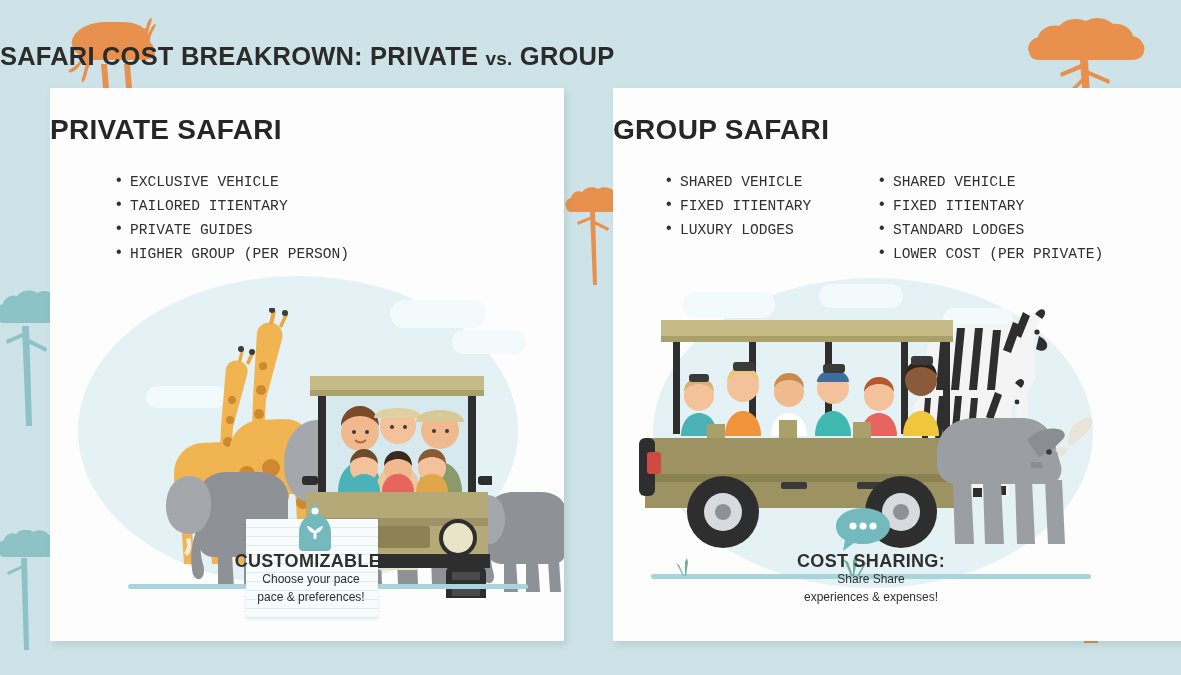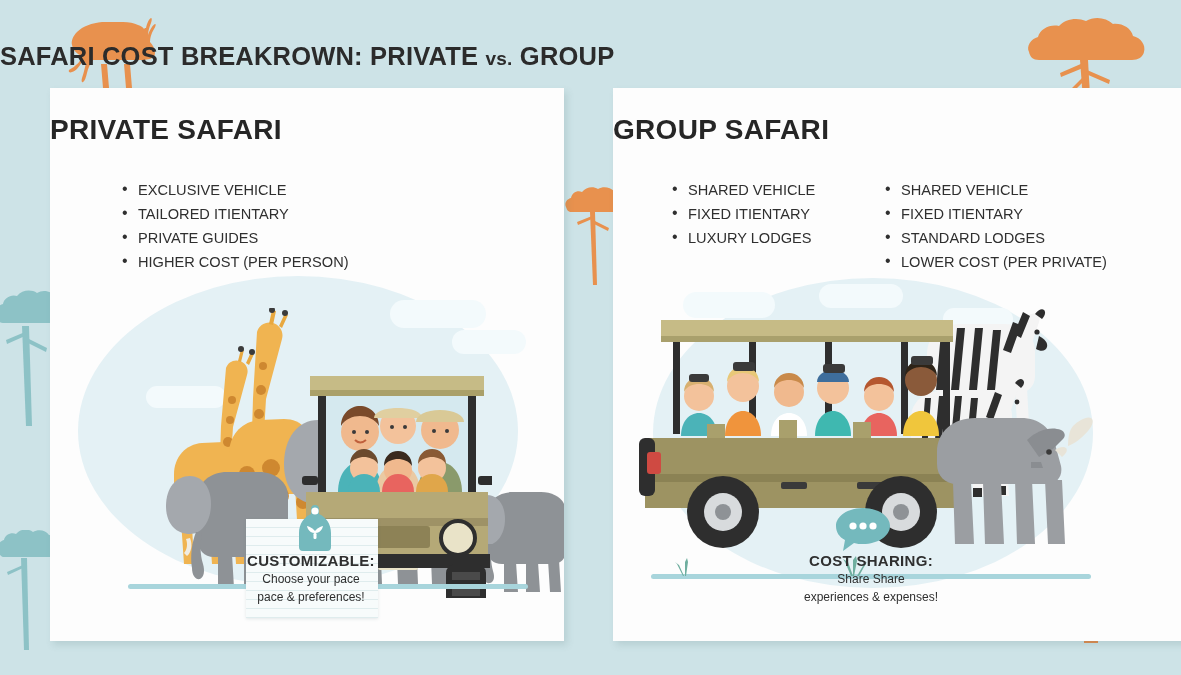--- a/index.html
+++ b/index.html
@@ -31,21 +31,21 @@
   }
   #card-private{left:50px;top:88px;width:514px;height:553px;}
   #card-group{left:613px;top:88px;width:608px;height:553px;padding-left:41px;}
 
   .card-title{
     position:absolute;top:26px;left:0;width:100%;
     text-align:left;font-size:28px;font-weight:bold;
     color:#262626;letter-spacing:.3px;
   }
 
-  .bullets{position:absolute;list-style:none;margin:8px;padding:0;}
+  .bullets{position:absolute;list-style:none;margin:0;padding:0;font-family:Liberation Mono, monospace;}
   .bullets li{
     font-size:14.6px;color:#2f2f2f;line-height:24px;
     white-space:nowrap;position:relative;padding-left:18px;
   }
   .bullets li:before{
     content:"•";position:absolute;left:2px;top:-1px;
     font-size:16px;color:#2f2f2f;
   }
   #bullets-private{left:112px;top:170px;}
   #bullets-group-a{left:662px;top:170px;}
@@ -69,21 +69,21 @@
       repeating-linear-gradient(to bottom,
         #f7fbfb 0px,#f7fbfb 8px,
         #dfeced 8px,#dfeced 9px);
     box-shadow:0 1px 3px rgba(90,120,125,.16);
   }
   .callout-text{
     position:absolute;text-align:center;width:260px;
     font-size:12px;color:#2f2f2f;line-height:18px;
   }
   .callout-text .cap{
-    display:block;font-weight:bold;font-size:15px;letter-spacing:.3px;
+    display:block;font-weight:bold;font-size:18px;letter-spacing:.3px;
   }
   #callout-private{left:181px;top:552px;}
   #callout-group{left:741px;top:552px;}
 
   .tag-icon{position:absolute;left:292px;top:505px;}
   .bubble-icon{position:absolute;left:834px;top:506px;}
 
   
   .art{position:absolute;}
 </style>
@@ -309,21 +309,21 @@
   <div class="callout-text" id="callout-private">
     <span class="cap">CUSTOMIZABLE:</span>
     <span>Choose your pace</span><br>
     <span>pace &amp; preferences!</span>
   </div>
 
   <ul class="bullets" id="bullets-private">
     <li>EXCLUSIVE VEHICLE</li>
     <li>TAILORED ITIENTARY</li>
     <li>PRIVATE GUIDES</li>
-    <li>HIGHER COST (PER PERSON)</li>
+    <li>HIGHER GROUP (PER PERSON)</li>
   </ul>
 
   <div class="card" id="card-group">
 
     <div class="card-title">GROUP SAFARI</div>
 
     <div class="scene" id="scene-group">
       <div class="sky-blob" style="left:40px;top:0px;width:440px;height:310px;"></div>
       <div class="cloud" style="left:70px;top:14px;width:92px;height:26px;"></div>
       <div class="cloud" style="left:206px;top:6px;width:84px;height:24px;"></div>

